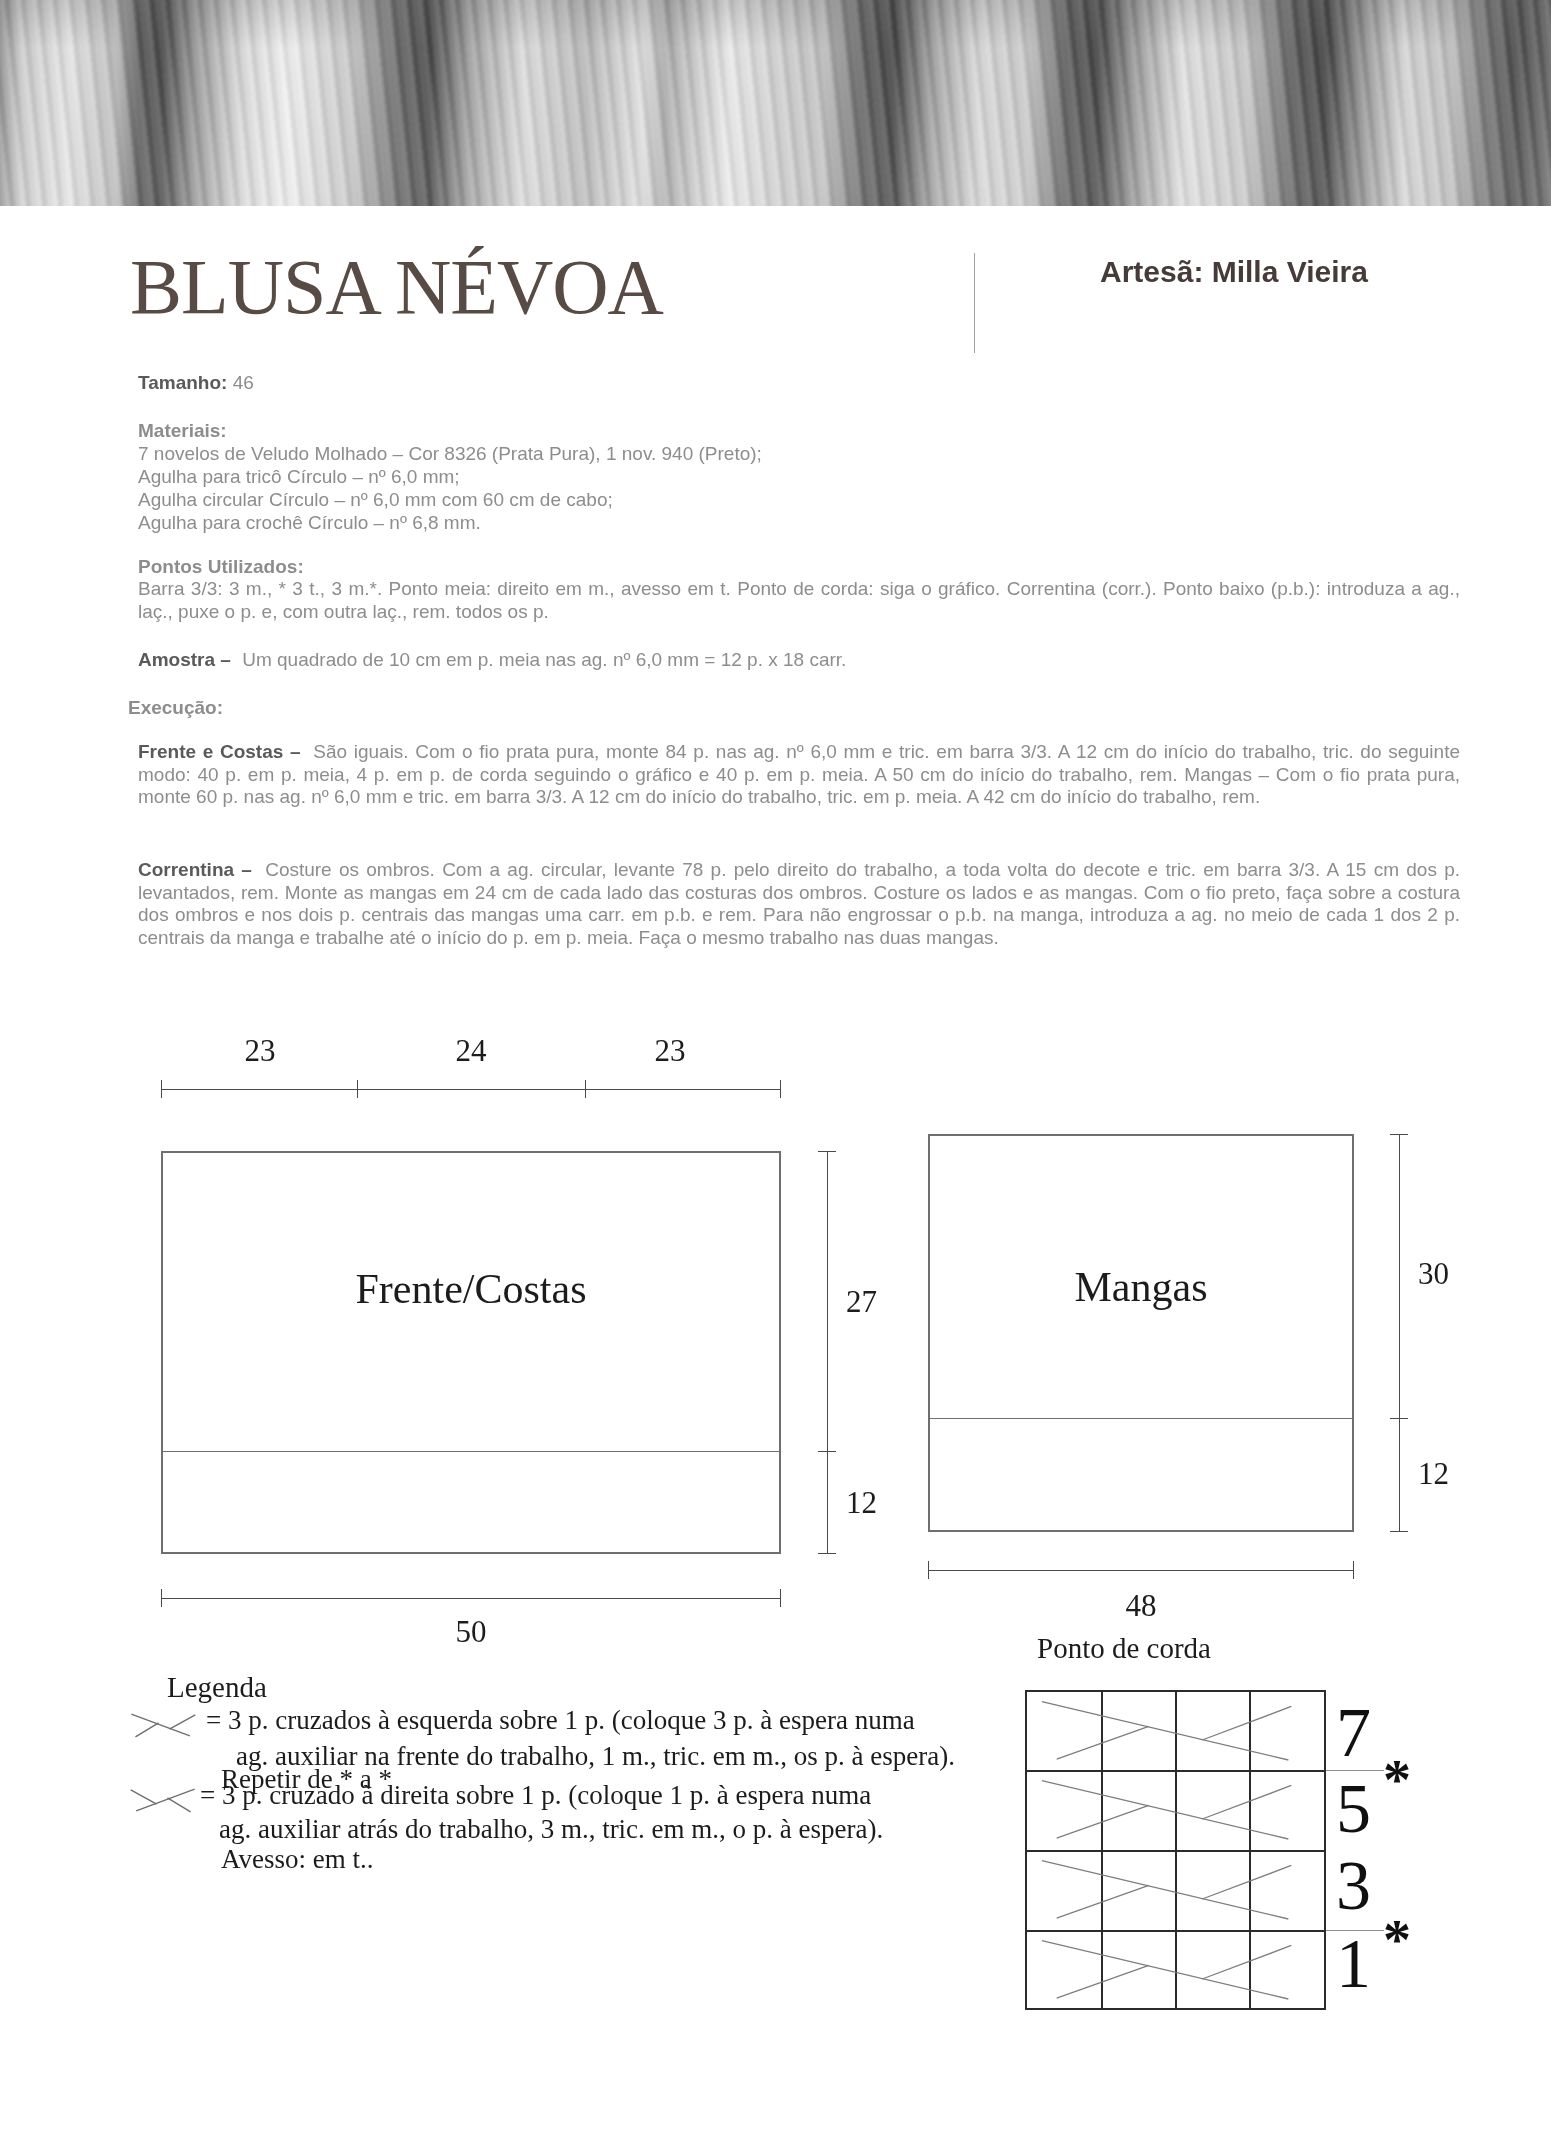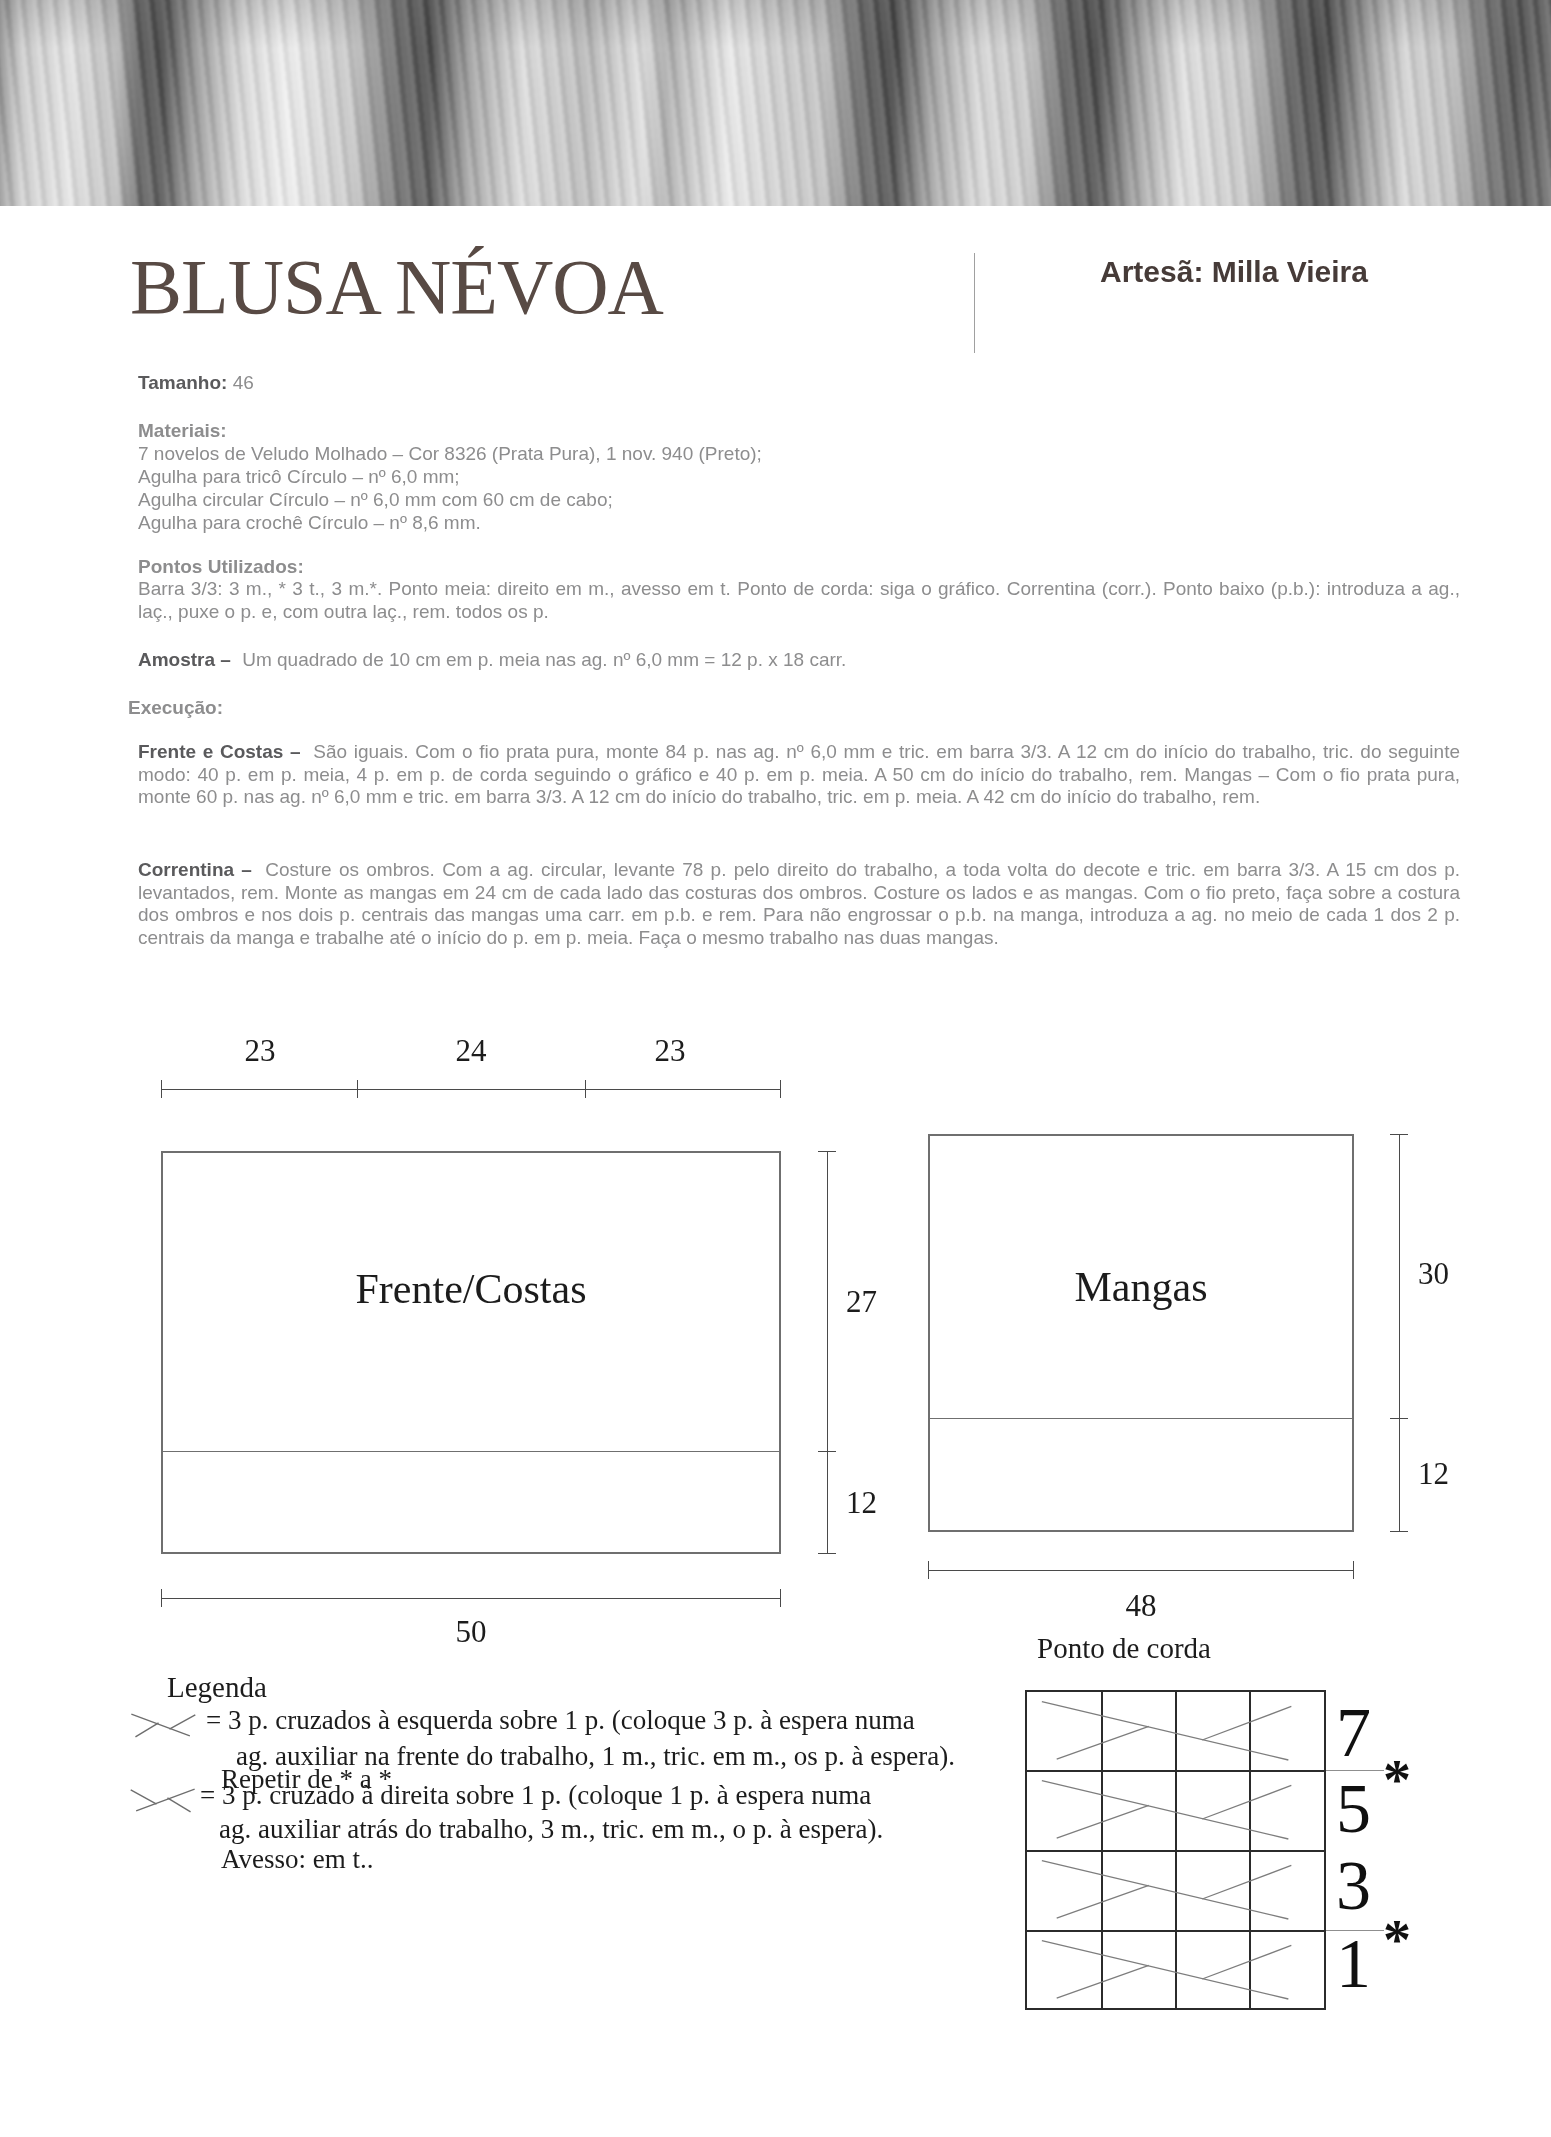--- a/index.html
+++ b/index.html
@@ -99,21 +99,21 @@
   <div class="abs body-text" style="left:138px;top:371px;">
     <span class="b-label">Tamanho:</span>
     <span>46</span>
   </div>
 
   <div class="abs body-text b-label" style="left:138px;top:419px;">Materiais:</div>
   <div class="abs body-text" style="left:138px;top:442px;">
     <div>7 novelos de Veludo Molhado – Cor 8326 (Prata Pura), 1 nov. 940 (Preto);</div>
     <div>Agulha para tricô Círculo – nº 6,0 mm;</div>
     <div>Agulha circular Círculo – nº 6,0 mm com 60 cm de cabo;</div>
-    <div>Agulha para crochê Círculo – nº 8,6 mm.</div>
+    <div>Agulha para crochê Círculo – nº 6,8 mm.</div>
   </div>
 
   <div class="abs body-text b-label" style="left:138px;top:555px;">Pontos Utilizados:</div>
   <div class="para" style="top:578px;">
     <span>Barra 3/3: 3 m., * 3 t., 3 m.*. Ponto meia: direito em m., avesso em t. Ponto de corda: siga o gráfico. Correntina (corr.). Ponto baixo (p.b.): introduza a ag., laç., puxe o p. e, com outra laç., rem. todos os p.</span>
   </div>
 
   <div class="para" style="top:649px;">
     <b class="b-label">Amostra –</b>
     <span>Um quadrado de 10 cm em p. meia nas ag. nº 6,0 mm = 12 p. x 18 carr.</span>

